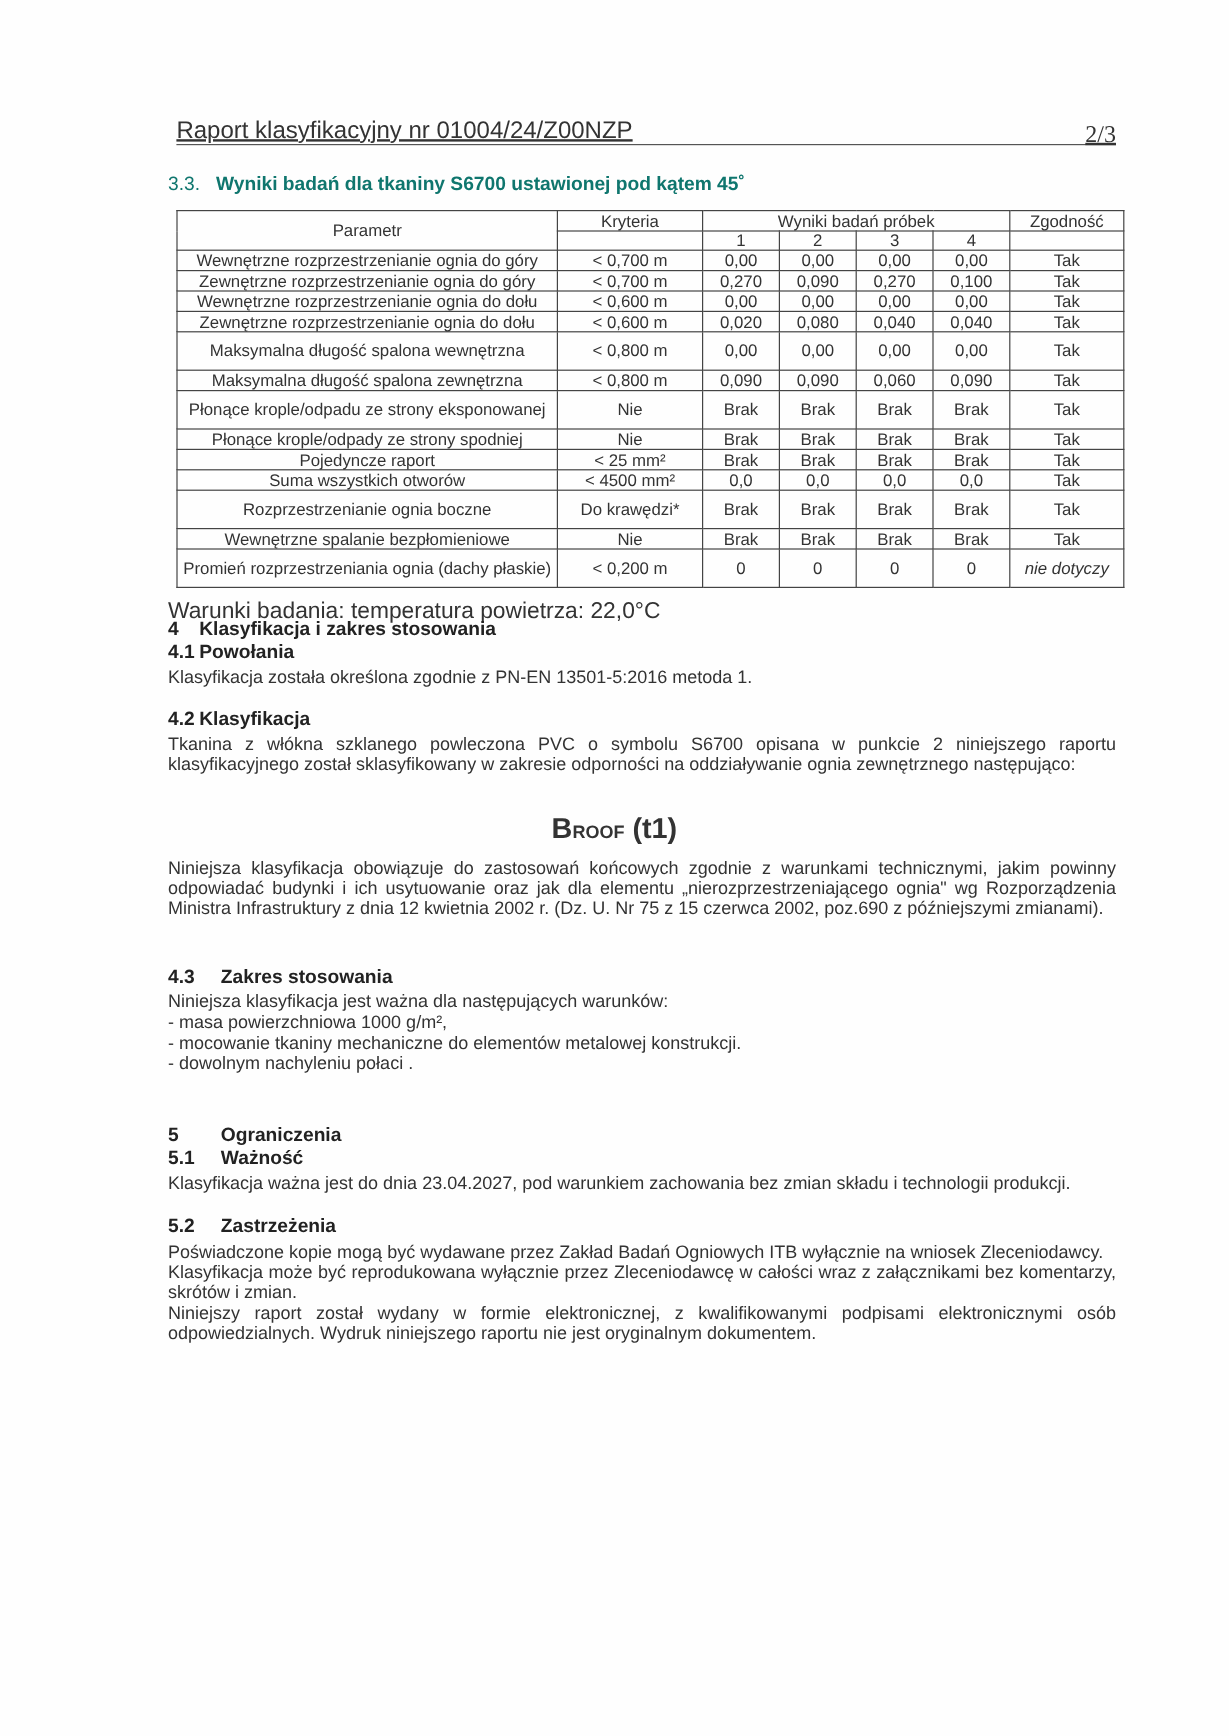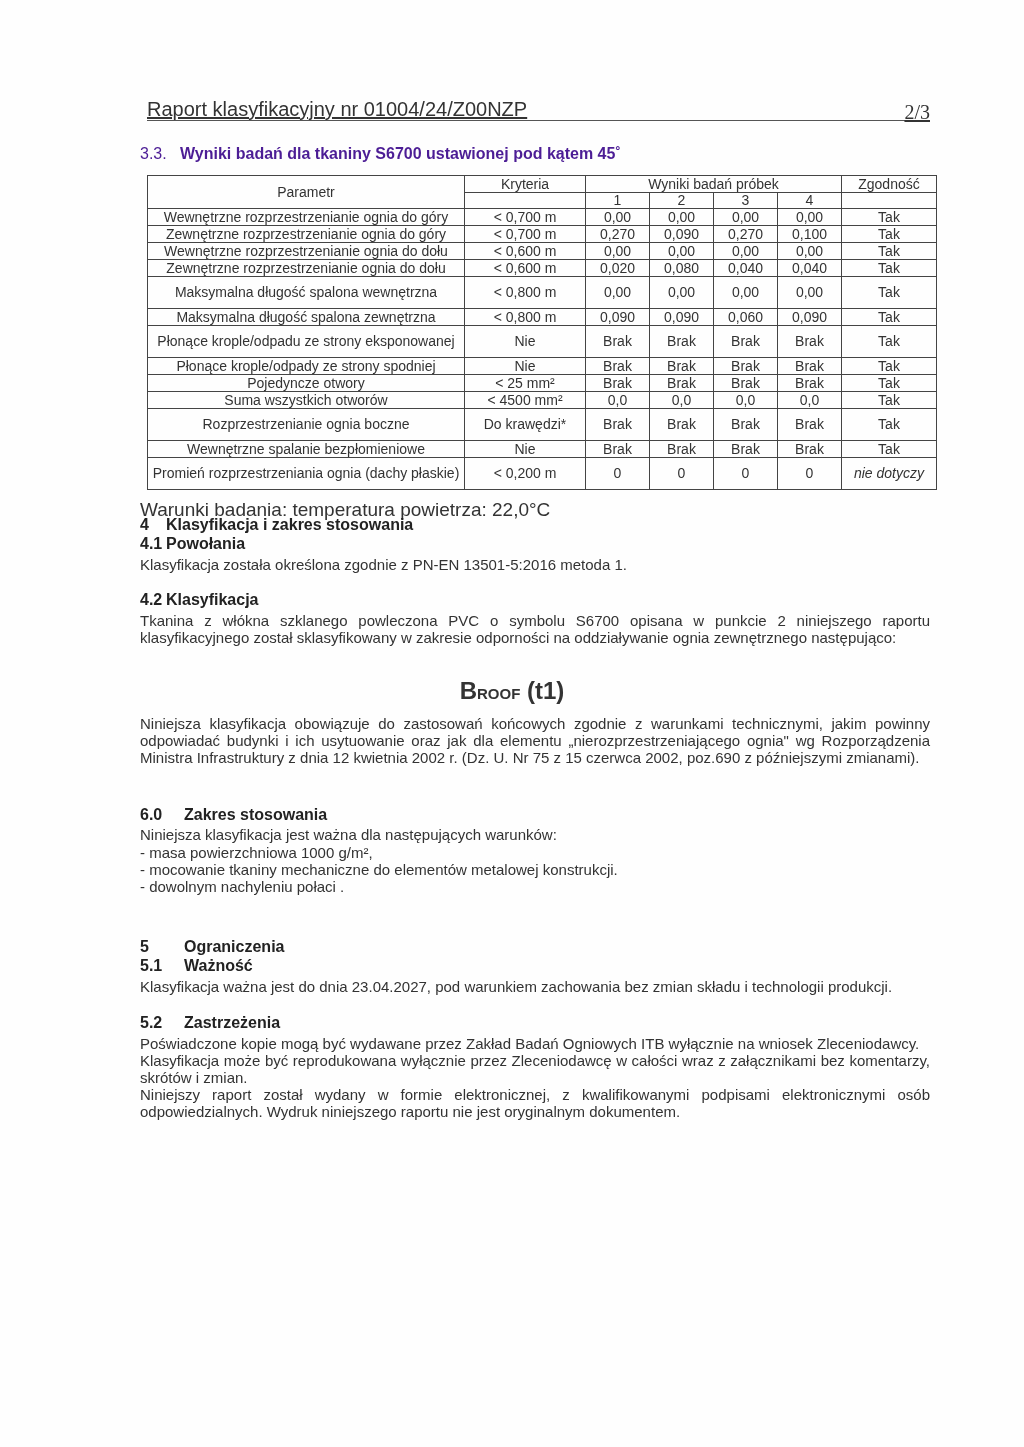--- a/index.html
+++ b/index.html
@@ -2,21 +2,21 @@
 <html><head>
 <meta charset="utf-8">
 <style>
   html, body { margin:0; padding:0; }
   body { width:1024px; height:1447px; background:#fefefe; position:relative; overflow:hidden;
          font-family:"Liberation Sans", sans-serif; color:#2a2a2a; }
   .abs { position:absolute; }
   .hdr { left:147px; top:98px; width:783px; height:22px; border-bottom:1.5px solid #555; font-size:20px; color:#333; }
   .hdr .l { position:absolute; left:0; top:0; text-decoration:underline; }
   .hdr .r { position:absolute; right:0; top:3px; text-decoration:underline;font-family:Liberation Serif, serif; }
-  .sec-title { left:140px; top:145px; font-size:16px; font-weight:bold; color:#4c1d95; }
+  .sec-title { left:140px; top:145px; font-size:16px; font-weight:bold; color:#0f766e; }
   .sec-title .num { display:inline-block; width:40px; font-weight:normal; }
   table.res { position:absolute; left:147px; top:175px; border-collapse:collapse; font-size:14px; color:#333; }
   table.res td { border:1.3px solid #444; text-align:center; padding:0 2px; line-height:15px; }
   .c0 { width:312px; } .c1 { width:116px; } .cs { width:59px; } .c6 { width:90px; }
   .note { left:140px; top:499px; font-size:19px; color:#333; }
   .h { font-size:16px; font-weight:bold; color:#222; }
   .p { font-size:15px; color:#333; line-height:17px; }
   .just { text-align:justify; width:790px; }
   .broof { left:0; width:1024px; top:677px; text-align:center; font-size:24px; font-weight:bold; color:#333; }
   .broof .sc { font-size:15px; }
@@ -116,21 +116,21 @@
       <tr style="height: 17px;">
         <td>Płonące krople/odpady ze strony spodniej</td>
         <td>Nie</td>
         <td>Brak</td>
         <td>Brak</td>
         <td>Brak</td>
         <td>Brak</td>
         <td>Tak</td>
       </tr>
       <tr style="height: 17px;">
-        <td>Pojedyncze otwory</td>
+        <td>Pojedyncze raport</td>
         <td>&lt; 25 mm²</td>
         <td>Brak</td>
         <td>Brak</td>
         <td>Brak</td>
         <td>Brak</td>
         <td>Tak</td>
       </tr>
       <tr style="height: 17px;">
         <td>Suma wszystkich otworów</td>
         <td>&lt; 4500 mm²</td>
@@ -178,21 +178,21 @@
 
 <div class="abs h" style="left:140px;top:591px"><span class="tab" style="width:26px">4.2</span><span>Klasyfikacja</span></div>
 <div class="abs p just" style="left:140px;top:612px">Tkanina z włókna szklanego powleczona PVC o symbolu S6700 opisana w punkcie 2 niniejszego raportu klasyfikacyjnego został sklasyfikowany w zakresie odporności na oddziaływanie ognia zewnętrznego następująco:</div>
 
 <div class="abs broof">
   <span>B</span><span class="sc">ROOF</span><span> (t1)</span>
 </div>
 
 <div class="abs p just" style="left:140px;top:715px">Niniejsza klasyfikacja obowiązuje do zastosowań końcowych zgodnie z warunkami technicznymi, jakim powinny odpowiadać budynki i ich usytuowanie oraz jak dla elementu „nierozprzestrzeniającego ognia" wg Rozporządzenia Ministra Infrastruktury z dnia 12 kwietnia 2002 r. (Dz. U. Nr 75 z 15 czerwca 2002, poz.690 z późniejszymi zmianami).</div>
 
-<div class="abs h" style="left:140px;top:806px"><span class="tab">6.0</span><span>Zakres stosowania</span></div>
+<div class="abs h" style="left:140px;top:806px"><span class="tab">4.3</span><span>Zakres stosowania</span></div>
 <div class="abs p" style="left:140px;top:826px">Niniejsza klasyfikacja jest ważna dla następujących warunków:</div>
 <div class="abs p" style="left:140px;top:844px">
   <div>- masa powierzchniowa 1000 g/m²,</div>
   <div>- mocowanie tkaniny mechaniczne do elementów metalowej konstrukcji.</div>
   <div>- dowolnym nachyleniu połaci .</div>
 </div>
 
 <div class="abs h" style="left:140px;top:938px"><span class="tab">5</span><span>Ograniczenia</span></div>
 <div class="abs h" style="left:140px;top:957px"><span class="tab">5.1</span><span>Ważność</span></div>
 <div class="abs p just" style="left:140px;top:978px">Klasyfikacja ważna jest do dnia 23.04.2027, pod warunkiem zachowania bez zmian składu i technologii produkcji.</div>

